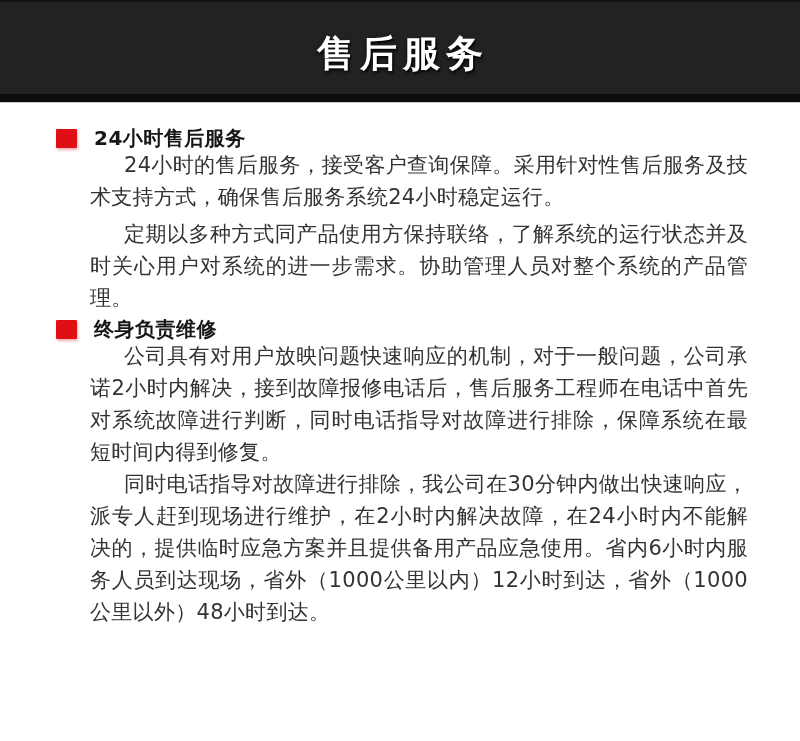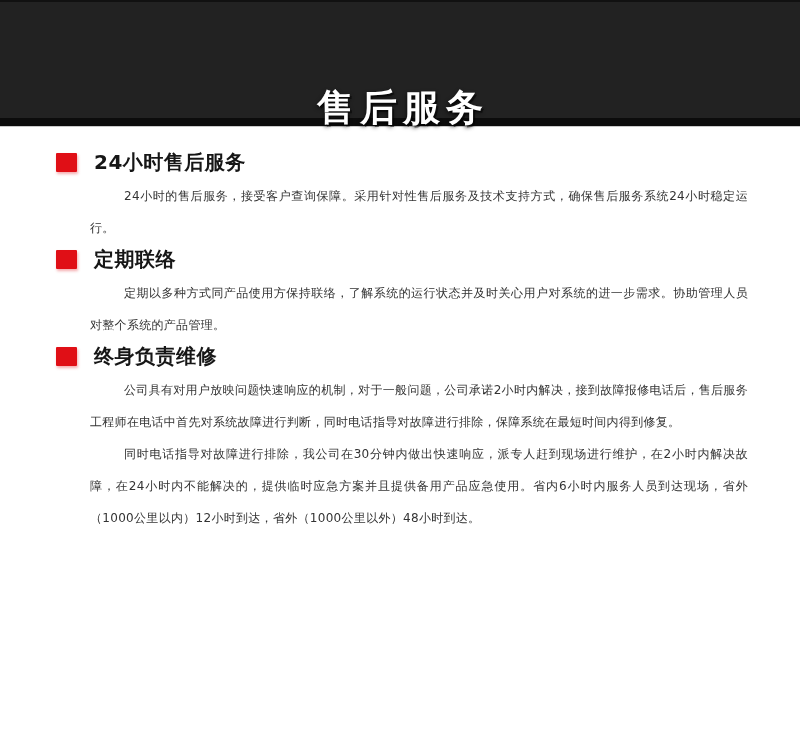--- a/index.html
+++ b/index.html
@@ -19,27 +19,28 @@
   }
   .page{
     width:800px;
     height:741px;
     margin:0 auto;
     background:var(--page-bg);
     overflow:hidden;
   }
   
   .banner{
-    height:127px;
+    height:103px;
     background:var(--banner-bg);
     box-shadow:inset 0 -8px 0 var(--banner-edge), inset 0 2px 0 #111111;
     border-bottom:1px solid #c9c9c9;
     display:flex;
     align-items:flex-end;
     justify-content:center;
+    padding-bottom:30px;
   }
   .banner-title{
     margin:0;
     color:var(--title-text);
     font-size:37px;
     font-weight:700;
     line-height:1;
     letter-spacing:6px;
     text-indent:6px;
     text-shadow:0 2px 4px rgba(0,0,0,.75), 2px 2px 0 rgba(0,0,0,.45);
@@ -67,22 +68,22 @@
   }
   .section-title{
     margin:0;
     font-size:20px;
     line-height:21px;
     font-weight:700;
     color:var(--heading-text);
     letter-spacing:.5px;
   }
   .para{
-    margin:7px 0 0 34px;
-    font-size:12px;
+    margin:0 0 0 34px;
+    font-size:21px;
     line-height:32px;
     color:var(--body-text);
     text-indent:34px;
     text-align:justify;
     letter-spacing:.3px;
   }
   .para + .para{margin-top:0;}
 </style>
 </head>
 <body>
@@ -97,24 +98,20 @@
 
     <section class="section">
       <div class="section-header">
         <span class="bullet"></span>
         <h2 class="section-title">24小时售后服务</h2>
       </div>
       <p class="para">24小时的售后服务，接受客户查询保障。采用针对性售后服务及技术支持方式，确保售后服务系统24小时稳定运行。</p>
     </section>
 
     <section class="section">
-      <div class="section-header">
-        <span class="bullet"></span>
-        <h2 class="section-title">定期联络</h2>
-      </div>
       <p class="para">定期以多种方式同产品使用方保持联络，了解系统的运行状态并及时关心用户对系统的进一步需求。协助管理人员对整个系统的产品管理。</p>
     </section>
 
     <section class="section">
       <div class="section-header">
         <span class="bullet"></span>
         <h2 class="section-title">终身负责维修</h2>
       </div>
       <p class="para">公司具有对用户放映问题快速响应的机制，对于一般问题，公司承诺2小时内解决，接到故障报修电话后，售后服务工程师在电话中首先对系统故障进行判断，同时电话指导对故障进行排除，保障系统在最短时间内得到修复。</p>
       <p class="para">同时电话指导对故障进行排除，我公司在30分钟内做出快速响应，派专人赶到现场进行维护，在2小时内解决故障，在24小时内不能解决的，提供临时应急方案并且提供备用产品应急使用。省内6小时内服务人员到达现场，省外（1000公里以内）12小时到达，省外（1000公里以外）48小时到达。</p>

